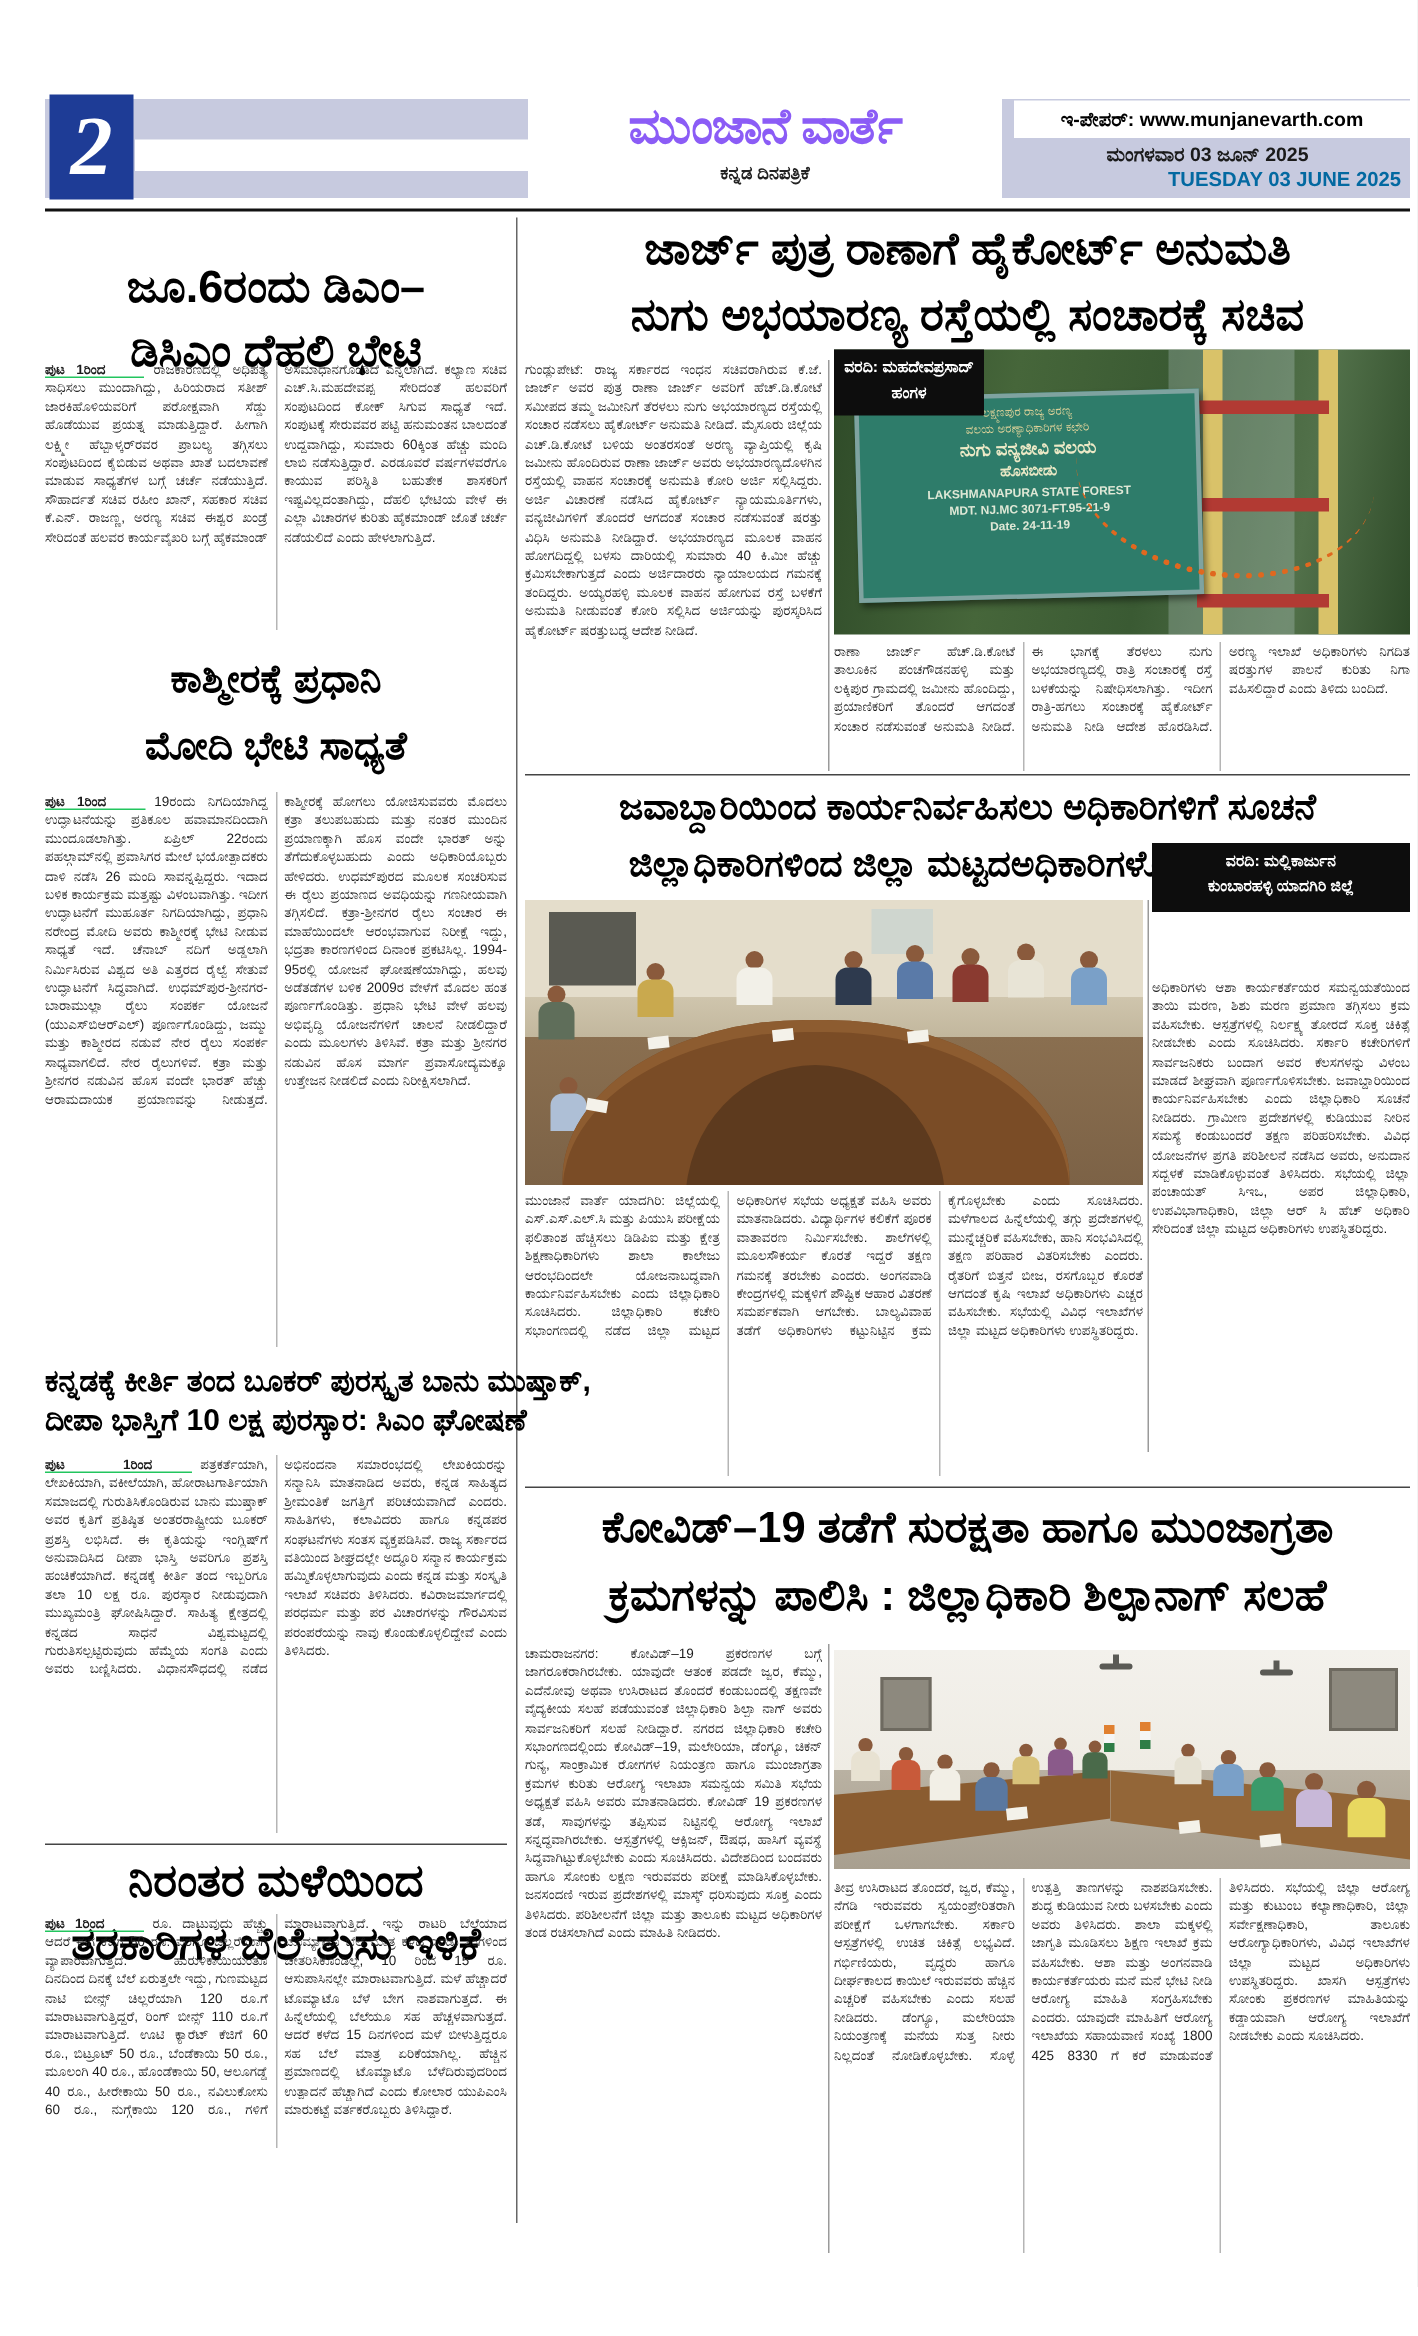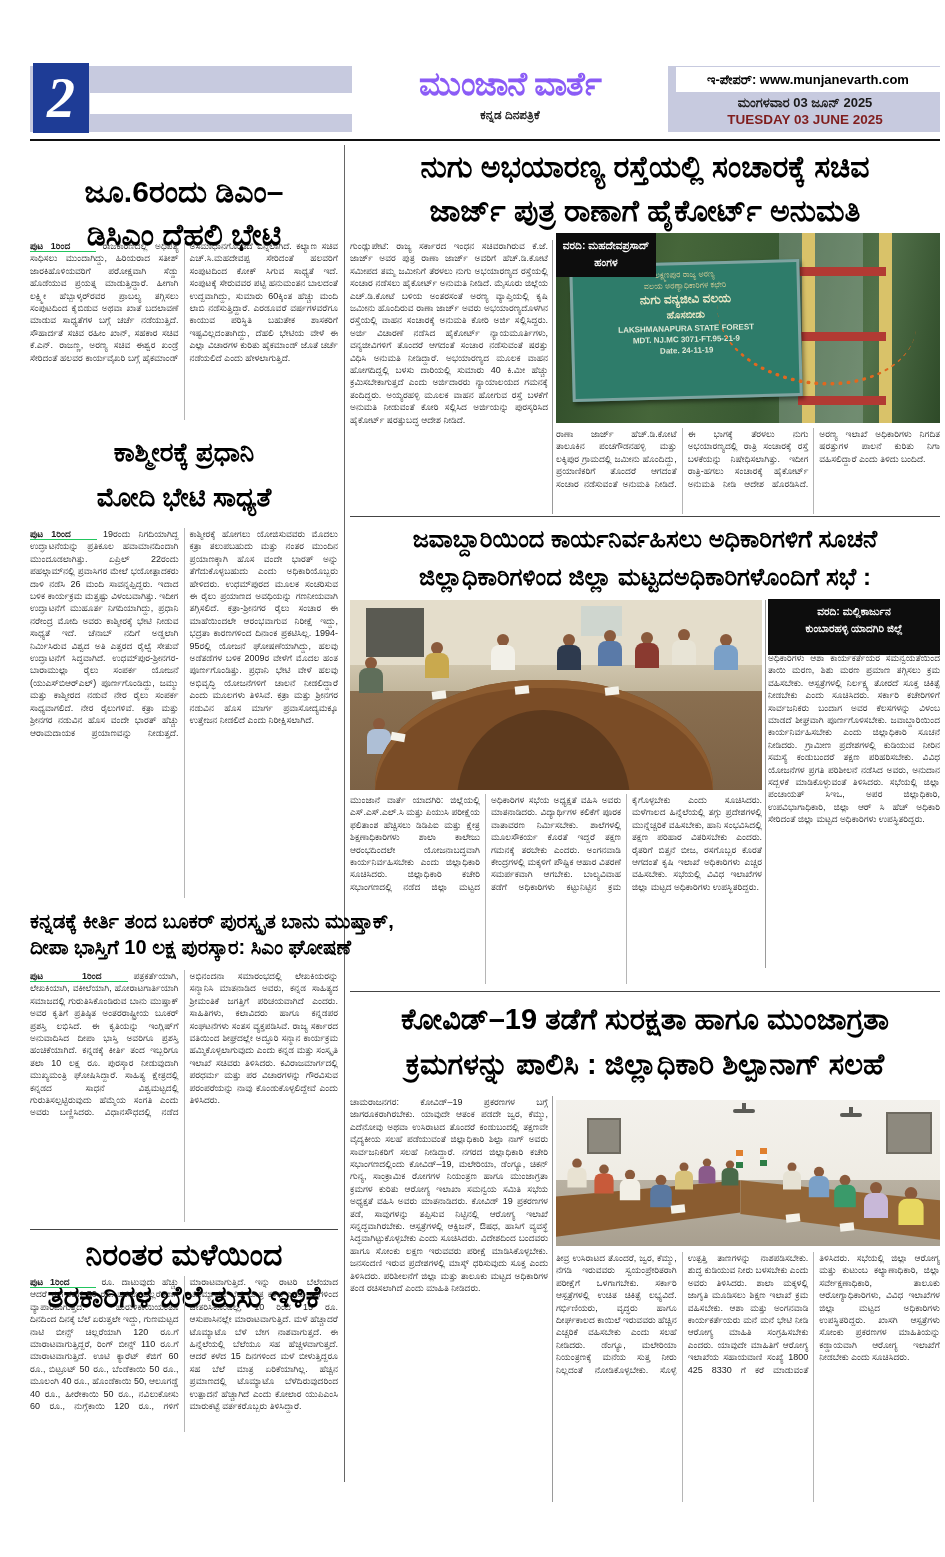--- a/index.html
+++ b/index.html
@@ -12,21 +12,21 @@
   .pagenum{position:absolute;left:33px;top:63px;width:56px;height:70px;background:#1e3c96;
            color:#fff;font-family:"Liberation Serif","DejaVu Serif",serif;font-style:italic;
            font-weight:bold;font-size:56px;line-height:70px;text-align:center;}
   .mast-line{font-weight:bold;font-size:33px;line-height:44px;white-space:nowrap;letter-spacing:-1px;}
   .mast-red{color:#8b5cf6;}
   .mast-black{color:#8b5cf6;}
   .tagline{font-weight:bold;font-size:12px;color:#222;margin-top:2px;}
   .epaper{position:absolute;left:676px;top:67px;width:264px;height:25px;background:#ffffff;
           font-weight:bold;font-size:13px;line-height:25px;text-align:center;color:#000;}
   .date-kn{position:absolute;left:676px;top:95px;width:258px;text-align:center;font-weight:bold;font-size:13px;color:#1a1a1a;}
-  .date-en{position:absolute;left:676px;top:112px;width:258px;text-align:center;font-weight:bold;font-size:13.5px;color:#7f1d1d;}
+  .date-en{position:absolute;left:676px;top:112px;width:258px;text-align:right;font-weight:bold;font-size:13.5px;color:#0369a1;}
   .top-rule{position:absolute;left:30px;top:139px;width:910px;height:2px;background:#111;}
   
   .vrule{position:absolute;width:1px;background:#666;}
   .vrule.light{background:#9a9a9a;}
   .hrule{position:absolute;height:1px;background:#444;}
   
   .headline{position:absolute;text-align:center;font-weight:bold;color:#000;}
   .headline .hl{display:block;white-space:nowrap;}
   .hl-l1{font-size:30px;line-height:43px;}
   .hl-l2{font-size:26px;line-height:45px;}
@@ -127,22 +127,22 @@
   <div class="hrule" style="left:30px;top:1229px;width:308px;"></div>
   <div class="headline" style="left:30px;top:1234px;width:308px;">
     <span class="hl hl-l4">ನಿರಂತರ ಮಳೆಯಿಂದ</span>
     <span class="hl hl-l4">ತರಕಾರಿಗಳ ಬೆಲೆ ತುಸು ಇಳಿಕೆ</span>
   </div>
   <div class="body-text cols2" style="left:30px;top:1276px;width:308px;height:156px;">
     <span class="lead">ಪುಟ 1ರಿಂದ</span><span>ರೂ. ದಾಟುವುದು ಹೆಚ್ಚು ಆದರೆ ಈಗ ಕೆಜಿಗೆ 50 ರೂ. ವರೆಗೂ ಚಿಲ್ಲರೆಯಾಗಿ ವ್ಯಾಪಾರವಾಗುತ್ತಿದೆ. ಹುರುಳಿಕಾಯಿಯಂತೂ ದಿನದಿಂದ ದಿನಕ್ಕೆ ಬೆಲೆ ಏರುತ್ತಲೇ ಇದ್ದು, ಗುಣಮಟ್ಟದ ನಾಟಿ ಬೀನ್ಸ್ ಚಿಲ್ಲರೆಯಾಗಿ 120 ರೂ.ಗೆ ಮಾರಾಟವಾಗುತ್ತಿದ್ದರೆ, ರಿಂಗ್ ಬೀನ್ಸ್ 110 ರೂ.ಗೆ ಮಾರಾಟವಾಗುತ್ತಿದೆ. ಊಟಿ ಕ್ಯಾರೆಟ್ ಕೆಜಿಗೆ 60 ರೂ., ಬಿಟ್ರೂಟ್ 50 ರೂ., ಬೆಂಡೆಕಾಯಿ 50 ರೂ., ಮೂಲಂಗಿ 40 ರೂ., ಹೊಂಡೆಕಾಯಿ 50, ಆಲೂಗಡ್ಡೆ 40 ರೂ., ಹೀರೇಕಾಯಿ 50 ರೂ., ನವಿಲುಕೋಸು 60 ರೂ., ನುಗ್ಗೆಕಾಯಿ 120 ರೂ., ಗಳಿಗೆ ಮಾರಾಟವಾಗುತ್ತಿದೆ. ಇನ್ನು ರಾಟರಿ ಬೆಲೆಯಾದ ಟೊಮ್ಯಾಟೊ ಬೆಲೆ ಮಾತ್ರ ಕಳೆದ ಎರಡು ತಿಂಗಳಿಂದ ಚೇತರಿಸಿಕೊಂಡಿಲ್ಲ, 10 ರಿಂದ 15 ರೂ. ಆಸುಪಾಸಿನಲ್ಲೇ ಮಾರಾಟವಾಗುತ್ತಿದೆ. ಮಳೆ ಹೆಚ್ಚಾದರೆ ಟೊಮ್ಯಾಟೊ ಬೆಳೆ ಬೇಗ ನಾಶವಾಗುತ್ತದೆ. ಈ ಹಿನ್ನೆಲೆಯಲ್ಲಿ ಬೆಲೆಯೂ ಸಹ ಹೆಚ್ಚಳವಾಗುತ್ತದೆ. ಆದರೆ ಕಳೆದ 15 ದಿನಗಳಿಂದ ಮಳೆ ಬೀಳುತ್ತಿದ್ದರೂ ಸಹ ಬೆಲೆ ಮಾತ್ರ ಏರಿಕೆಯಾಗಿಲ್ಲ. ಹೆಚ್ಚಿನ ಪ್ರಮಾಣದಲ್ಲಿ ಟೊಮ್ಯಾಟೊ ಬೆಳೆದಿರುವುದರಿಂದ ಉತ್ಪಾದನೆ ಹೆಚ್ಚಾಗಿದೆ ಎಂದು ಕೋಲಾರ ಯುಪಿಎಂಸಿ ಮಾರುಕಟ್ಟೆ ವರ್ತಕರೊಬ್ಬರು ತಿಳಿಸಿದ್ದಾರೆ.</span>
   </div>
 
   <div class="headline" style="left:350px;top:145px;width:590px;">
+    <span class="hl hl-r1">ಜಾರ್ಜ್ ಪುತ್ರ ರಾಣಾಗೆ ಹೈಕೋರ್ಟ್ ಅನುಮತಿ</span>
     <span class="hl hl-r1">ನುಗು ಅಭಯಾರಣ್ಯ ರಸ್ತೆಯಲ್ಲಿ ಸಂಚಾರಕ್ಕೆ ಸಚಿವ</span>
-    <span class="hl hl-r1">ಜಾರ್ಜ್ ಪುತ್ರ ರಾಣಾಗೆ ಹೈಕೋರ್ಟ್ ಅನುಮತಿ</span>
   </div>
 
   <div class="body-text" style="left:350px;top:240px;width:198px;height:274px;">
     <span>ಗುಂಡ್ಲುಪೇಟೆ: ರಾಜ್ಯ ಸರ್ಕಾರದ ಇಂಧನ ಸಚಿವರಾಗಿರುವ ಕೆ.ಜೆ. ಜಾರ್ಜ್ ಅವರ ಪುತ್ರ ರಾಣಾ ಜಾರ್ಜ್ ಅವರಿಗೆ ಹೆಚ್.ಡಿ.ಕೋಟೆ ಸಮೀಪದ ತಮ್ಮ ಜಮೀನಿಗೆ ತೆರಳಲು ನುಗು ಅಭಯಾರಣ್ಯದ ರಸ್ತೆಯಲ್ಲಿ ಸಂಚಾರ ನಡೆಸಲು ಹೈಕೋರ್ಟ್ ಅನುಮತಿ ನೀಡಿದೆ. ಮೈಸೂರು ಜಿಲ್ಲೆಯ ಎಚ್.ಡಿ.ಕೋಟೆ ಬಳಿಯ ಅಂತರಸಂತೆ ಅರಣ್ಯ ವ್ಯಾಪ್ತಿಯಲ್ಲಿ ಕೃಷಿ ಜಮೀನು ಹೊಂದಿರುವ ರಾಣಾ ಜಾರ್ಜ್ ಅವರು ಅಭಯಾರಣ್ಯದೊಳಗಿನ ರಸ್ತೆಯಲ್ಲಿ ವಾಹನ ಸಂಚಾರಕ್ಕೆ ಅನುಮತಿ ಕೋರಿ ಅರ್ಜಿ ಸಲ್ಲಿಸಿದ್ದರು. ಅರ್ಜಿ ವಿಚಾರಣೆ ನಡೆಸಿದ ಹೈಕೋರ್ಟ್ ನ್ಯಾಯಮೂರ್ತಿಗಳು, ವನ್ಯಜೀವಿಗಳಿಗೆ ತೊಂದರೆ ಆಗದಂತೆ ಸಂಚಾರ ನಡೆಸುವಂತೆ ಷರತ್ತು ವಿಧಿಸಿ ಅನುಮತಿ ನೀಡಿದ್ದಾರೆ. ಅಭಯಾರಣ್ಯದ ಮೂಲಕ ವಾಹನ ಹೋಗದಿದ್ದಲ್ಲಿ ಬಳಸು ದಾರಿಯಲ್ಲಿ ಸುಮಾರು 40 ಕಿ.ಮೀ ಹೆಚ್ಚು ಕ್ರಮಿಸಬೇಕಾಗುತ್ತದೆ ಎಂದು ಅರ್ಜಿದಾರರು ನ್ಯಾಯಾಲಯದ ಗಮನಕ್ಕೆ ತಂದಿದ್ದರು. ಅಯ್ಯರಹಳ್ಳಿ ಮೂಲಕ ವಾಹನ ಹೋಗುವ ರಸ್ತೆ ಬಳಕೆಗೆ ಅನುಮತಿ ನೀಡುವಂತೆ ಕೋರಿ ಸಲ್ಲಿಸಿದ ಅರ್ಜಿಯನ್ನು ಪುರಸ್ಕರಿಸಿದ ಹೈಕೋರ್ಟ್ ಷರತ್ತುಬದ್ಧ ಆದೇಶ ನೀಡಿದೆ.</span>
   </div>
   <div class="vrule light" style="left:552px;top:240px;height:274px;"></div>
 
   <div class="photo photo-forest" style="left:556px;top:233px;width:384px;height:190px;">
     <div class="forest-sky"></div>
     <div class="tower-col" style="left:64%;"></div>
@@ -208,21 +208,21 @@
         <span class="torso" style="background:#aebfd6;"></span>
       </div>
     <div class="mtg-table"></div>
     <div class="mtg-inner"></div>
     <div class="paper" style="left:20%;top:48%;"></div>
     <div class="paper" style="left:40%;top:45%;"></div>
     <div class="paper" style="left:62%;top:46%;"></div>
     <div class="paper" style="left:10%;top:70%;transform:rotate(10deg);"></div>
   </div>
 
-  <div class="byline" style="left:768px;top:599px;width:172px;height:56px;">
+  <div class="byline" style="left:768px;top:562px;width:172px;height:46px;">
     <div>ವರದಿ: ಮಲ್ಲಿಕಾರ್ಜುನ</div>
     <div>ಕುಂಬಾರಹಳ್ಳಿ ಯಾದಗಿರಿ ಜಿಲ್ಲೆ</div>
   </div>
   <div class="body-text" style="left:768px;top:652px;width:172px;height:316px;">
     <span>ಅಧಿಕಾರಿಗಳು ಆಶಾ ಕಾರ್ಯಕರ್ತೆಯರ ಸಮನ್ವಯತೆಯಿಂದ ತಾಯಿ ಮರಣ, ಶಿಶು ಮರಣ ಪ್ರಮಾಣ ತಗ್ಗಿಸಲು ಕ್ರಮ ವಹಿಸಬೇಕು. ಆಸ್ಪತ್ರೆಗಳಲ್ಲಿ ನಿರ್ಲಕ್ಷ್ಯ ತೋರದೆ ಸೂಕ್ತ ಚಿಕಿತ್ಸೆ ನೀಡಬೇಕು ಎಂದು ಸೂಚಿಸಿದರು. ಸರ್ಕಾರಿ ಕಚೇರಿಗಳಿಗೆ ಸಾರ್ವಜನಿಕರು ಬಂದಾಗ ಅವರ ಕೆಲಸಗಳನ್ನು ವಿಳಂಬ ಮಾಡದೆ ಶೀಘ್ರವಾಗಿ ಪೂರ್ಣಗೊಳಿಸಬೇಕು. ಜವಾಬ್ದಾರಿಯಿಂದ ಕಾರ್ಯನಿರ್ವಹಿಸಬೇಕು ಎಂದು ಜಿಲ್ಲಾಧಿಕಾರಿ ಸೂಚನೆ ನೀಡಿದರು. ಗ್ರಾಮೀಣ ಪ್ರದೇಶಗಳಲ್ಲಿ ಕುಡಿಯುವ ನೀರಿನ ಸಮಸ್ಯೆ ಕಂಡುಬಂದರೆ ತಕ್ಷಣ ಪರಿಹರಿಸಬೇಕು. ವಿವಿಧ ಯೋಜನೆಗಳ ಪ್ರಗತಿ ಪರಿಶೀಲನೆ ನಡೆಸಿದ ಅವರು, ಅನುದಾನ ಸದ್ಬಳಕೆ ಮಾಡಿಕೊಳ್ಳುವಂತೆ ತಿಳಿಸಿದರು. ಸಭೆಯಲ್ಲಿ ಜಿಲ್ಲಾ ಪಂಚಾಯತ್ ಸಿಇಒ, ಅಪರ ಜಿಲ್ಲಾಧಿಕಾರಿ, ಉಪವಿಭಾಗಾಧಿಕಾರಿ, ಜಿಲ್ಲಾ ಆರ್ ಸಿ ಹೆಚ್ ಅಧಿಕಾರಿ ಸೇರಿದಂತೆ ಜಿಲ್ಲಾ ಮಟ್ಟದ ಅಧಿಕಾರಿಗಳು ಉಪಸ್ಥಿತರಿದ್ದರು.</span>
   </div>
   <div class="vrule light" style="left:765px;top:600px;height:368px;"></div>
 
   <div class="body-text cols3" style="left:350px;top:794px;width:412px;height:190px;">
     <span>ಮುಂಜಾನೆ ವಾರ್ತೆ ಯಾದಗಿರಿ: ಜಿಲ್ಲೆಯಲ್ಲಿ ಎಸ್.ಎಸ್.ಎಲ್.ಸಿ ಮತ್ತು ಪಿಯುಸಿ ಪರೀಕ್ಷೆಯ ಫಲಿತಾಂಶ ಹೆಚ್ಚಿಸಲು ಡಿಡಿಪಿಐ ಮತ್ತು ಕ್ಷೇತ್ರ ಶಿಕ್ಷಣಾಧಿಕಾರಿಗಳು ಶಾಲಾ ಕಾಲೇಜು ಆರಂಭದಿಂದಲೇ ಯೋಜನಾಬದ್ಧವಾಗಿ ಕಾರ್ಯನಿರ್ವಹಿಸಬೇಕು ಎಂದು ಜಿಲ್ಲಾಧಿಕಾರಿ ಸೂಚಿಸಿದರು. ಜಿಲ್ಲಾಧಿಕಾರಿ ಕಚೇರಿ ಸಭಾಂಗಣದಲ್ಲಿ ನಡೆದ ಜಿಲ್ಲಾ ಮಟ್ಟದ ಅಧಿಕಾರಿಗಳ ಸಭೆಯ ಅಧ್ಯಕ್ಷತೆ ವಹಿಸಿ ಅವರು ಮಾತನಾಡಿದರು. ವಿದ್ಯಾರ್ಥಿಗಳ ಕಲಿಕೆಗೆ ಪೂರಕ ವಾತಾವರಣ ನಿರ್ಮಿಸಬೇಕು. ಶಾಲೆಗಳಲ್ಲಿ ಮೂಲಸೌಕರ್ಯ ಕೊರತೆ ಇದ್ದರೆ ತಕ್ಷಣ ಗಮನಕ್ಕೆ ತರಬೇಕು ಎಂದರು. ಅಂಗನವಾಡಿ ಕೇಂದ್ರಗಳಲ್ಲಿ ಮಕ್ಕಳಿಗೆ ಪೌಷ್ಟಿಕ ಆಹಾರ ವಿತರಣೆ ಸಮರ್ಪಕವಾಗಿ ಆಗಬೇಕು. ಬಾಲ್ಯವಿವಾಹ ತಡೆಗೆ ಅಧಿಕಾರಿಗಳು ಕಟ್ಟುನಿಟ್ಟಿನ ಕ್ರಮ ಕೈಗೊಳ್ಳಬೇಕು ಎಂದು ಸೂಚಿಸಿದರು. ಮಳೆಗಾಲದ ಹಿನ್ನೆಲೆಯಲ್ಲಿ ತಗ್ಗು ಪ್ರದೇಶಗಳಲ್ಲಿ ಮುನ್ನೆಚ್ಚರಿಕೆ ವಹಿಸಬೇಕು, ಹಾನಿ ಸಂಭವಿಸಿದಲ್ಲಿ ತಕ್ಷಣ ಪರಿಹಾರ ವಿತರಿಸಬೇಕು ಎಂದರು. ರೈತರಿಗೆ ಬಿತ್ತನೆ ಬೀಜ, ರಸಗೊಬ್ಬರ ಕೊರತೆ ಆಗದಂತೆ ಕೃಷಿ ಇಲಾಖೆ ಅಧಿಕಾರಿಗಳು ಎಚ್ಚರ ವಹಿಸಬೇಕು. ಸಭೆಯಲ್ಲಿ ವಿವಿಧ ಇಲಾಖೆಗಳ ಜಿಲ್ಲಾ ಮಟ್ಟದ ಅಧಿಕಾರಿಗಳು ಉಪಸ್ಥಿತರಿದ್ದರು.</span>

